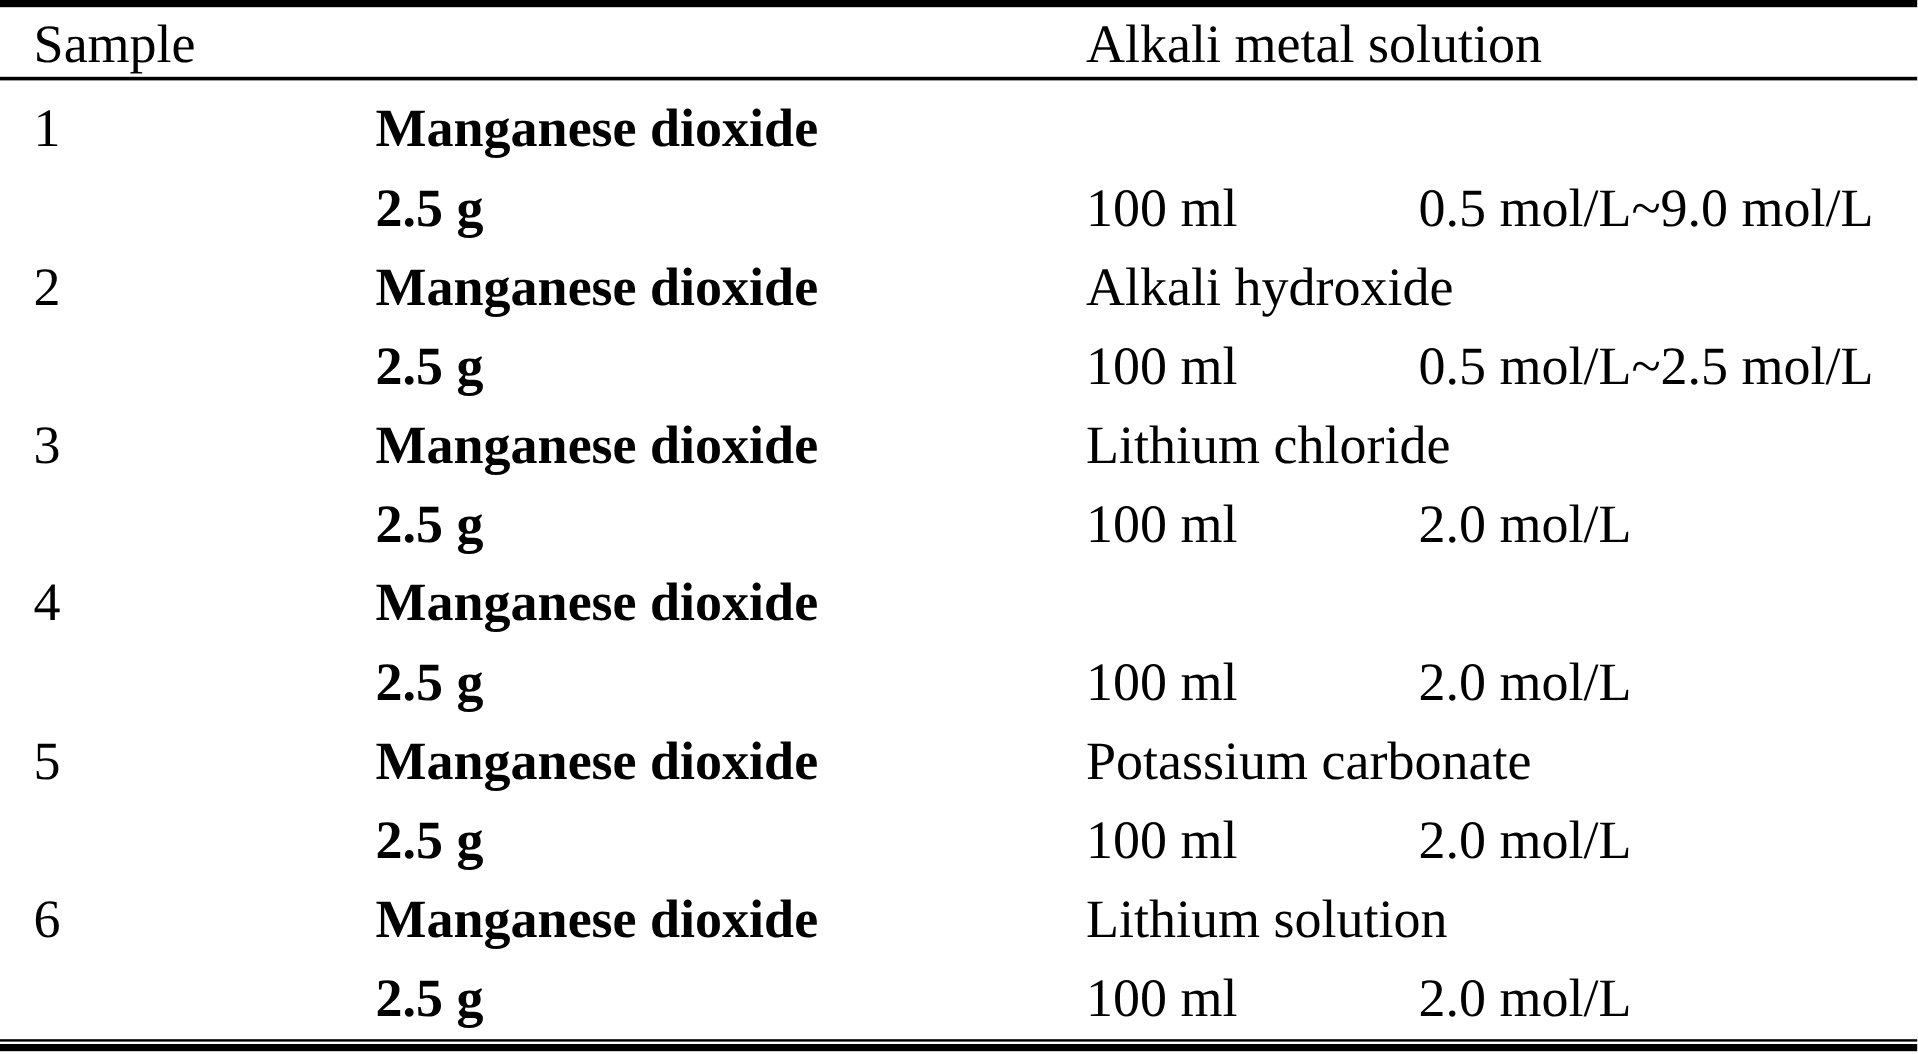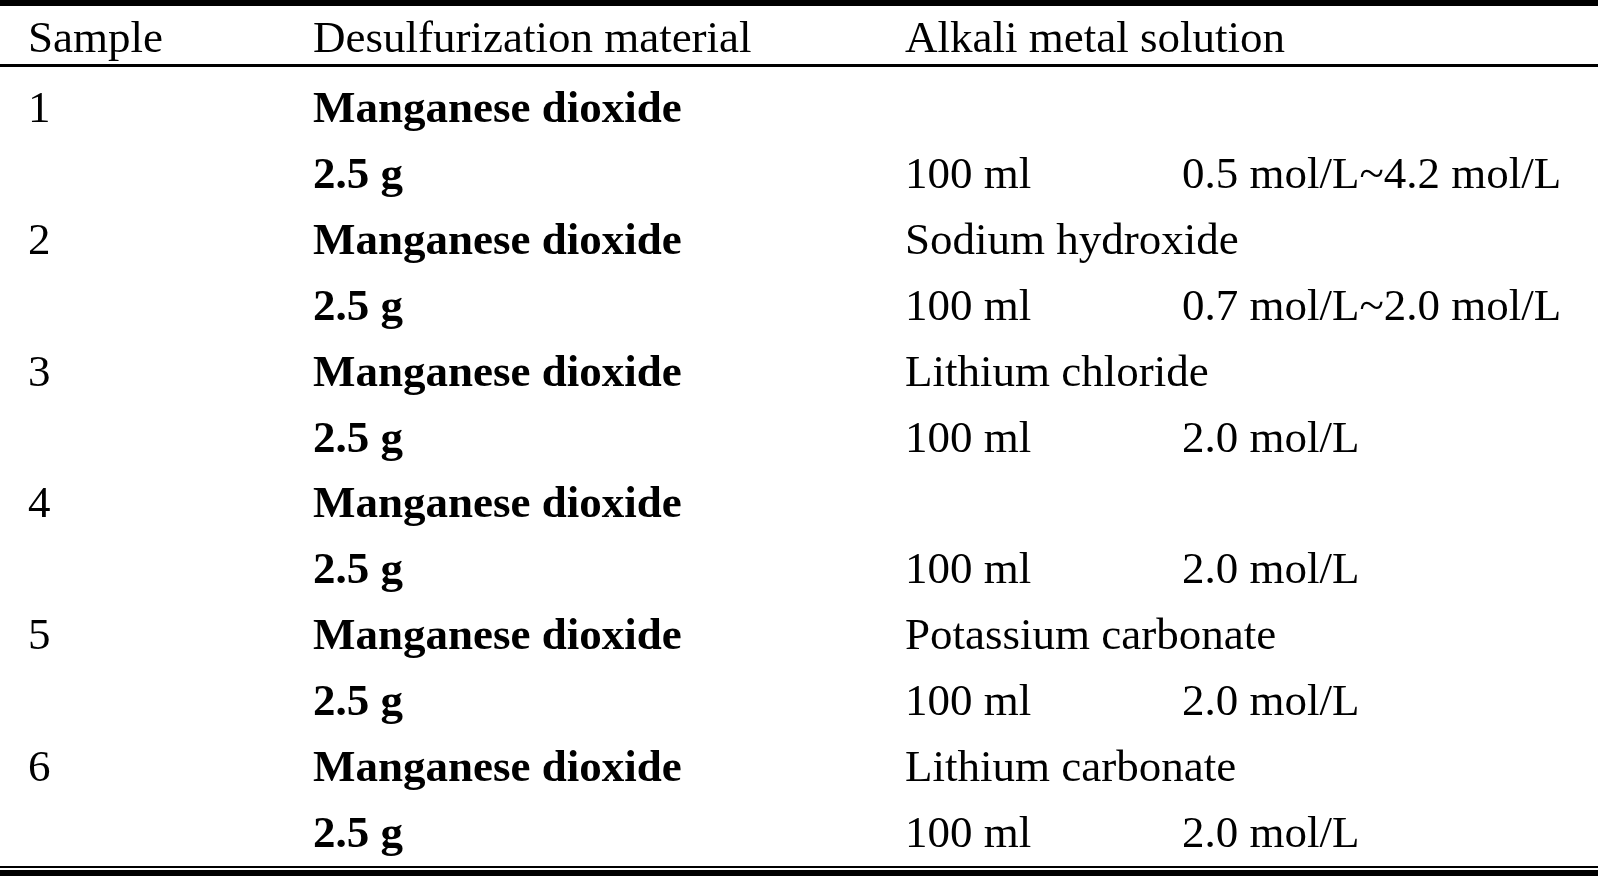--- a/index.html
+++ b/index.html
@@ -58,47 +58,46 @@
 </style>
 </head>
 <body>
 
 <div class="page">
 
   <div class="rule rule-top"></div>
 
   <div class="header-line">
     <span class="cell h1">Sample</span>
-    <span class="cell h2">Desulfurization material</span>
     <span class="cell h3">Alkali metal solution</span>
   </div>
 
   <div class="rule rule-header"></div>
 
   <div class="tbl-body">
 
     <div class="line">
       <span class="cell c1">1</span>
       <span class="cell c2">Manganese dioxide</span>
     </div>
     <div class="line">
       <span class="cell c2">2.5 g</span>
       <span class="cell c3">100 ml</span>
-      <span class="cell c4">0.5 mol/L~4.2 mol/L</span>
+      <span class="cell c4">0.5 mol/L~9.0 mol/L</span>
     </div>
 
     <div class="line">
       <span class="cell c1">2</span>
       <span class="cell c2">Manganese dioxide</span>
-      <span class="cell c3">Sodium hydroxide</span>
+      <span class="cell c3">Alkali hydroxide</span>
     </div>
     <div class="line">
       <span class="cell c2">2.5 g</span>
       <span class="cell c3">100 ml</span>
-      <span class="cell c4">0.7 mol/L~2.0 mol/L</span>
+      <span class="cell c4">0.5 mol/L~2.5 mol/L</span>
     </div>
 
     <div class="line">
       <span class="cell c1">3</span>
       <span class="cell c2">Manganese dioxide</span>
       <span class="cell c3">Lithium chloride</span>
     </div>
     <div class="line">
       <span class="cell c2">2.5 g</span>
       <span class="cell c3">100 ml</span>
@@ -122,21 +121,21 @@
     </div>
     <div class="line">
       <span class="cell c2">2.5 g</span>
       <span class="cell c3">100 ml</span>
       <span class="cell c4">2.0 mol/L</span>
     </div>
 
     <div class="line">
       <span class="cell c1">6</span>
       <span class="cell c2">Manganese dioxide</span>
-      <span class="cell c3">Lithium carbonate</span>
+      <span class="cell c3">Lithium solution</span>
     </div>
     <div class="line">
       <span class="cell c2">2.5 g</span>
       <span class="cell c3">100 ml</span>
       <span class="cell c4">2.0 mol/L</span>
     </div>
 
   </div>
 
   <div class="rule rule-bot-thin"></div>

